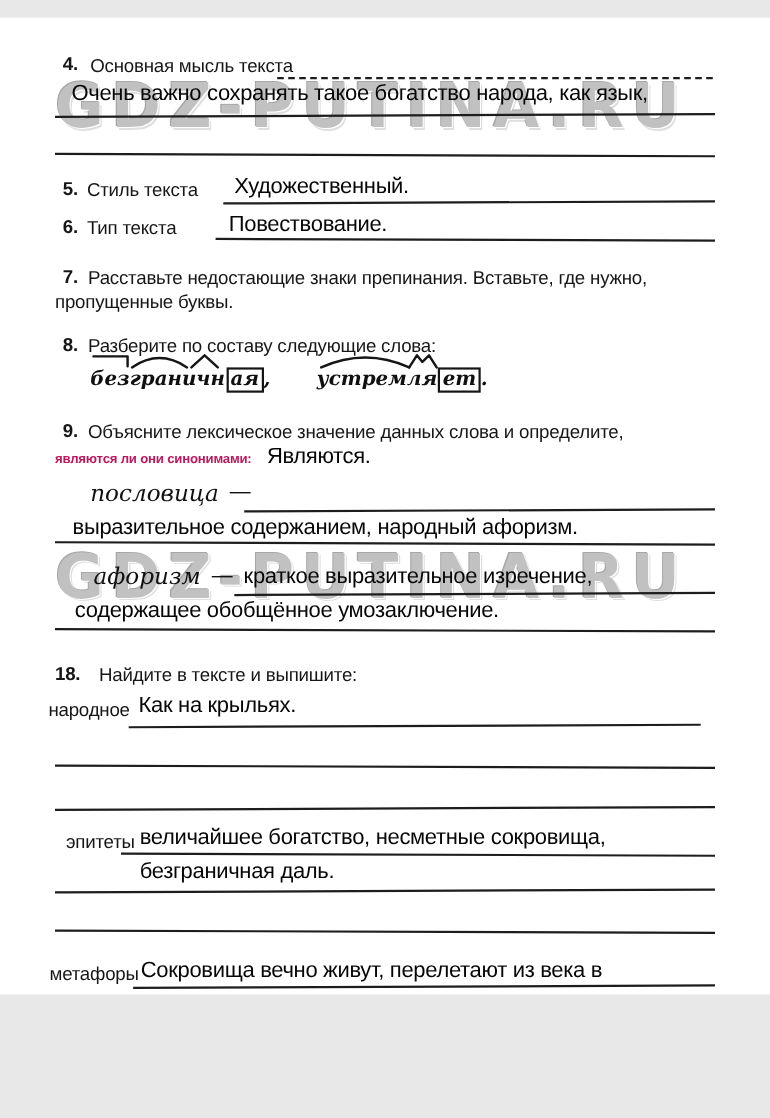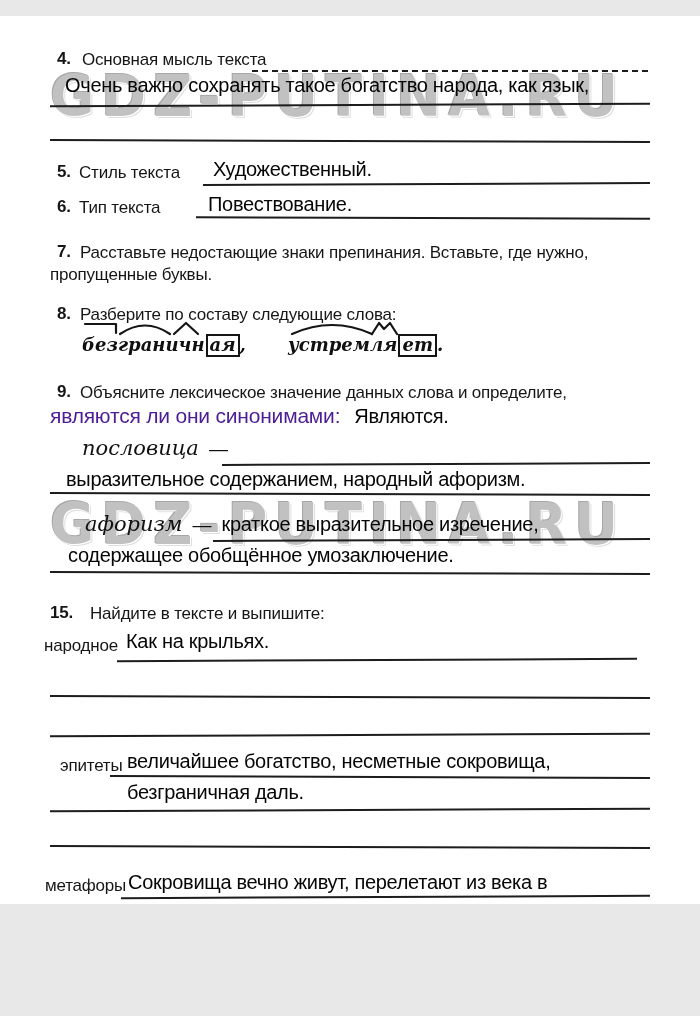--- a/index.html
+++ b/index.html
@@ -20,25 +20,25 @@
     color:#a4a4a4;opacity:.68;white-space:nowrap;
     text-shadow:1px 1px 0 #ffffff,-1px -1px 0 #7e7e7e,2px 2px 0 rgba(120,120,120,.35);
     transform:scaleY(1.04);
   }
   
   .pr{position:absolute;z-index:1;font-size:17px;letter-spacing:-.2px;white-space:nowrap;color:#161616;}
   .num{font-weight:bold;}
   
   .ans{position:absolute;z-index:1;font-size:20px;letter-spacing:-.3px;white-space:nowrap;color:#060606;}
   .inline-row{position:absolute;z-index:1;display:flex;align-items:baseline;white-space:nowrap;}
-  .inline-row .pr2{font-size:21px;letter-spacing:-.2px;color:#4c1d95;position:static;}
+  .inline-row .pr2{font-size:12px;letter-spacing:-.2px;color:#be185d;position:static;font-weight:bold;}
   .inline-row .ans2{font-size:20px;letter-spacing:-.3px;color:#060606;margin-left:14px;position:static;}
   
   .term{font-family:"DejaVu Serif",serif;font-style:italic;font-size:21px;color:#111;}
-  .term-row{position:absolute;z-index:1;display:flex;align-items:flex-end;gap:10px;white-space:nowrap;}
+  .term-row{position:absolute;z-index:1;display:flex;align-items:center;gap:10px;white-space:nowrap;}
   .term-row .def{font-size:20px;letter-spacing:-.3px;color:#060606;}
   .term-row .dash{font-size:19px;color:#111;}
   
   .hline{position:absolute;z-index:1;height:0;border-top:2px solid #1d1d1d;}
   .hline.dashed{border-top-style:dashed;}
   .t1{transform:rotate(-.25deg);}
   .t2{transform:rotate(.2deg);}
   
   .morph-word{position:absolute;z-index:1;font-family:"DejaVu Serif",serif;font-style:italic;font-weight:bold;font-size:18px;color:#101010;white-space:nowrap;}
   .morph-word .marks{position:absolute;left:0;top:-15px;}
@@ -111,21 +111,21 @@
 
   <div class="term-row" style="left:85px;top:496px">
     <span class="term">афоризм</span>
     <span class="dash">—</span>
     <span class="def">краткое выразительное изречение,</span>
   </div>
   <div class="hline t1" style="left:213px;top:523px;width:437px"></div>
   <span class="ans" style="left:68px;top:528px">содержащее обобщённое умозаключение.</span>
   <div class="hline t2" style="left:50px;top:556px;width:600px"></div>
 
-  <span class="pr num" style="left:50px;top:587px">15.</span>
+  <span class="pr num" style="left:50px;top:587px">18.</span>
   <span class="pr" style="left:90px;top:588px">Найдите в тексте и выпишите:</span>
 
   <span class="pr" style="left:44px;top:620px">народное</span>
   <span class="ans" style="left:126px;top:614px">Как на крыльях.</span>
   <div class="hline t1" style="left:117px;top:643px;width:520px"></div>
   <div class="hline t2" style="left:50px;top:680px;width:600px"></div>
   <div class="hline t1" style="left:50px;top:718px;width:600px"></div>
 
   <span class="pr" style="left:60px;top:740px">эпитеты</span>
   <span class="ans" style="left:127px;top:734px">величайшее богатство, несметные сокровища,</span>

